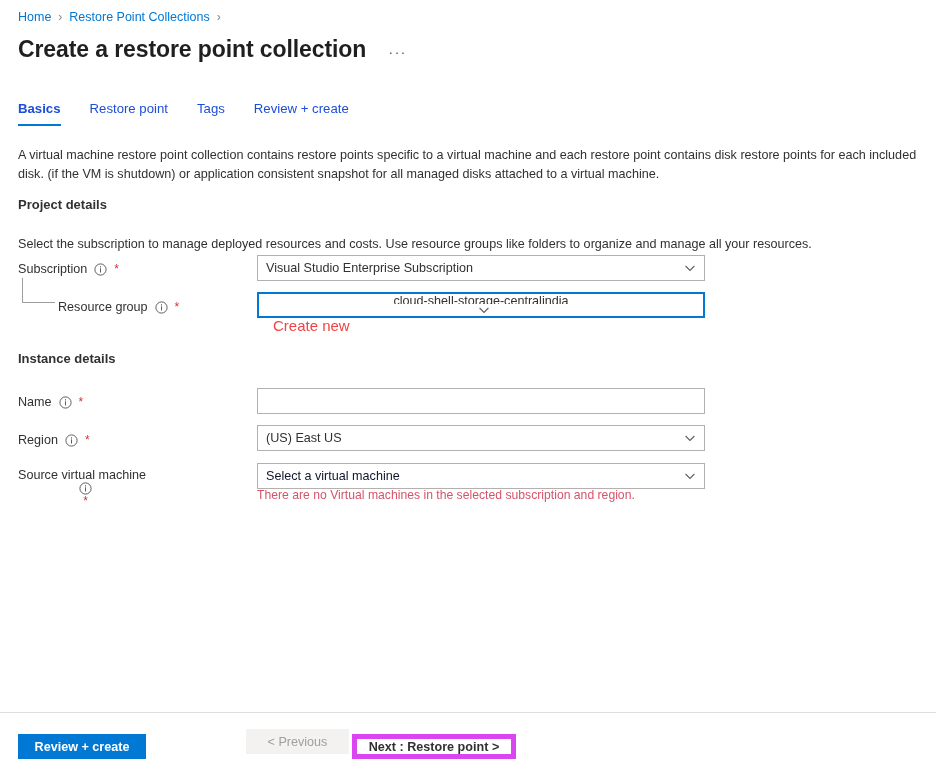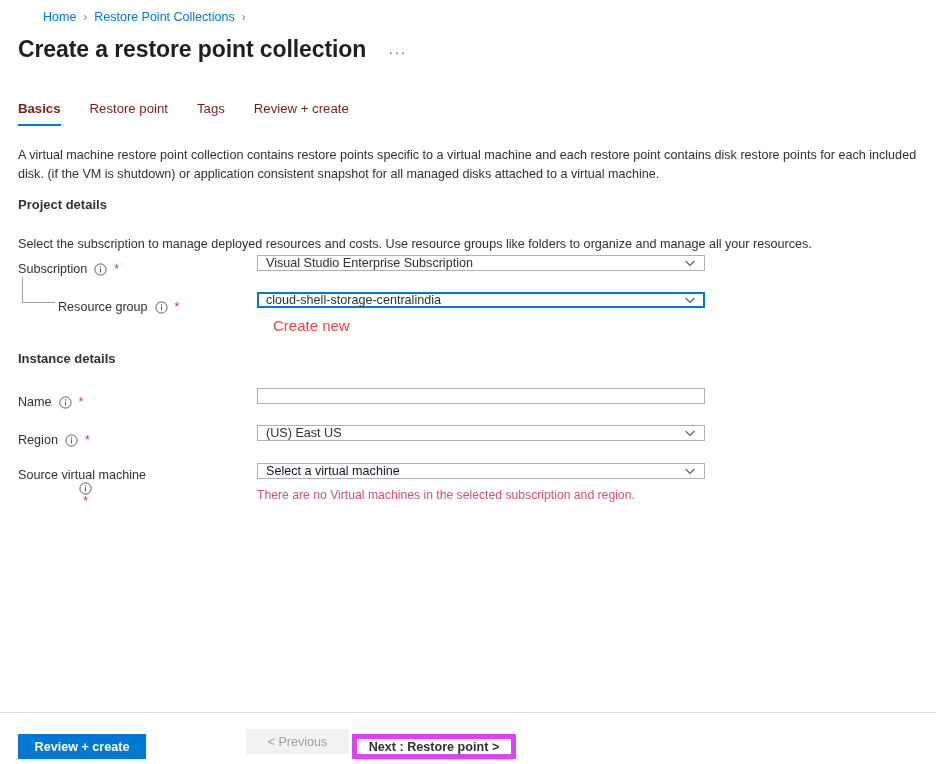--- a/index.html
+++ b/index.html
@@ -19,21 +19,20 @@
   
   .breadcrumb {
     position: absolute;
     left: 18px;
     top: 9px;
     font-size: 12.5px;
     line-height: 16px;
     display: flex;
     align-items: center;
     white-space: nowrap;
-    margin-left: 25px;
   }
   .crumb-link {
     color: #0078d4;
     cursor: pointer;
     text-decoration: none;
   }
   .crumb-sep {
     color: #8a8886;
     margin: 0 7px;
     font-size: 12px;
@@ -68,21 +67,21 @@
   
   .tabs {
     position: absolute;
     left: 18px;
     top: 100px;
     display: flex;
     align-items: flex-start;
   }
   .tab {
     font-size: 13.2px;
-    color: #7f1d1d;
+    color: #1d4ed8;
     padding: 0 0 9px 0;
     margin-right: 29px;
     cursor: pointer;
     position: relative;
     line-height: 17px;
   }
   .tab.active {
     font-weight: 700;
   }
   .tab.active::after {
@@ -162,21 +161,21 @@
     height: 24px;
     border-left: 1px solid #a19f9d;
     border-bottom: 1px solid #a19f9d;
   }
 
   
   .control {
     position: absolute;
     left: 257px;
     width: 448px;
-    height: 16px;
+    height: 26px;
     box-sizing: border-box;
     background: #ffffff;
     border: 1px solid #b3b0ad;
     display: flex;
     align-items: center;
     padding: 0 8px;
     font-size: 12.6px;
     color: #323130;
     cursor: pointer;
   }
@@ -330,21 +329,21 @@
   <span class="field-label">Resource group</span>
   <span class="info-icon">
     <svg width="13" height="13" viewBox="0 0 13 13">
       <circle cx="6.5" cy="6.5" r="5.6" fill="none" stroke="#605e5c" stroke-width="1"></circle>
       <rect x="6" y="5.3" width="1" height="4.2" fill="#605e5c"></rect>
       <rect x="6" y="3.2" width="1" height="1.3" fill="#605e5c"></rect>
     </svg>
   </span>
   <span class="req-star">*</span>
 </div>
-<div class="control focused" style="top:292px;">
+<div class="control focused" style="top:292px;flex-direction:column;">
   <span class="value">cloud-shell-storage-centralindia</span>
   <span class="chev">
     <svg width="12" height="12" viewBox="0 0 12 12">
       <path d="M1.6 4 L6 8.4 L10.4 4" fill="none" stroke="#605e5c" stroke-width="1.1"></path>
     </svg>
   </span>
 </div>
 <div class="create-new">Create new</div>
 
 <div class="section-head" id="sec-instance">Instance details</div>

